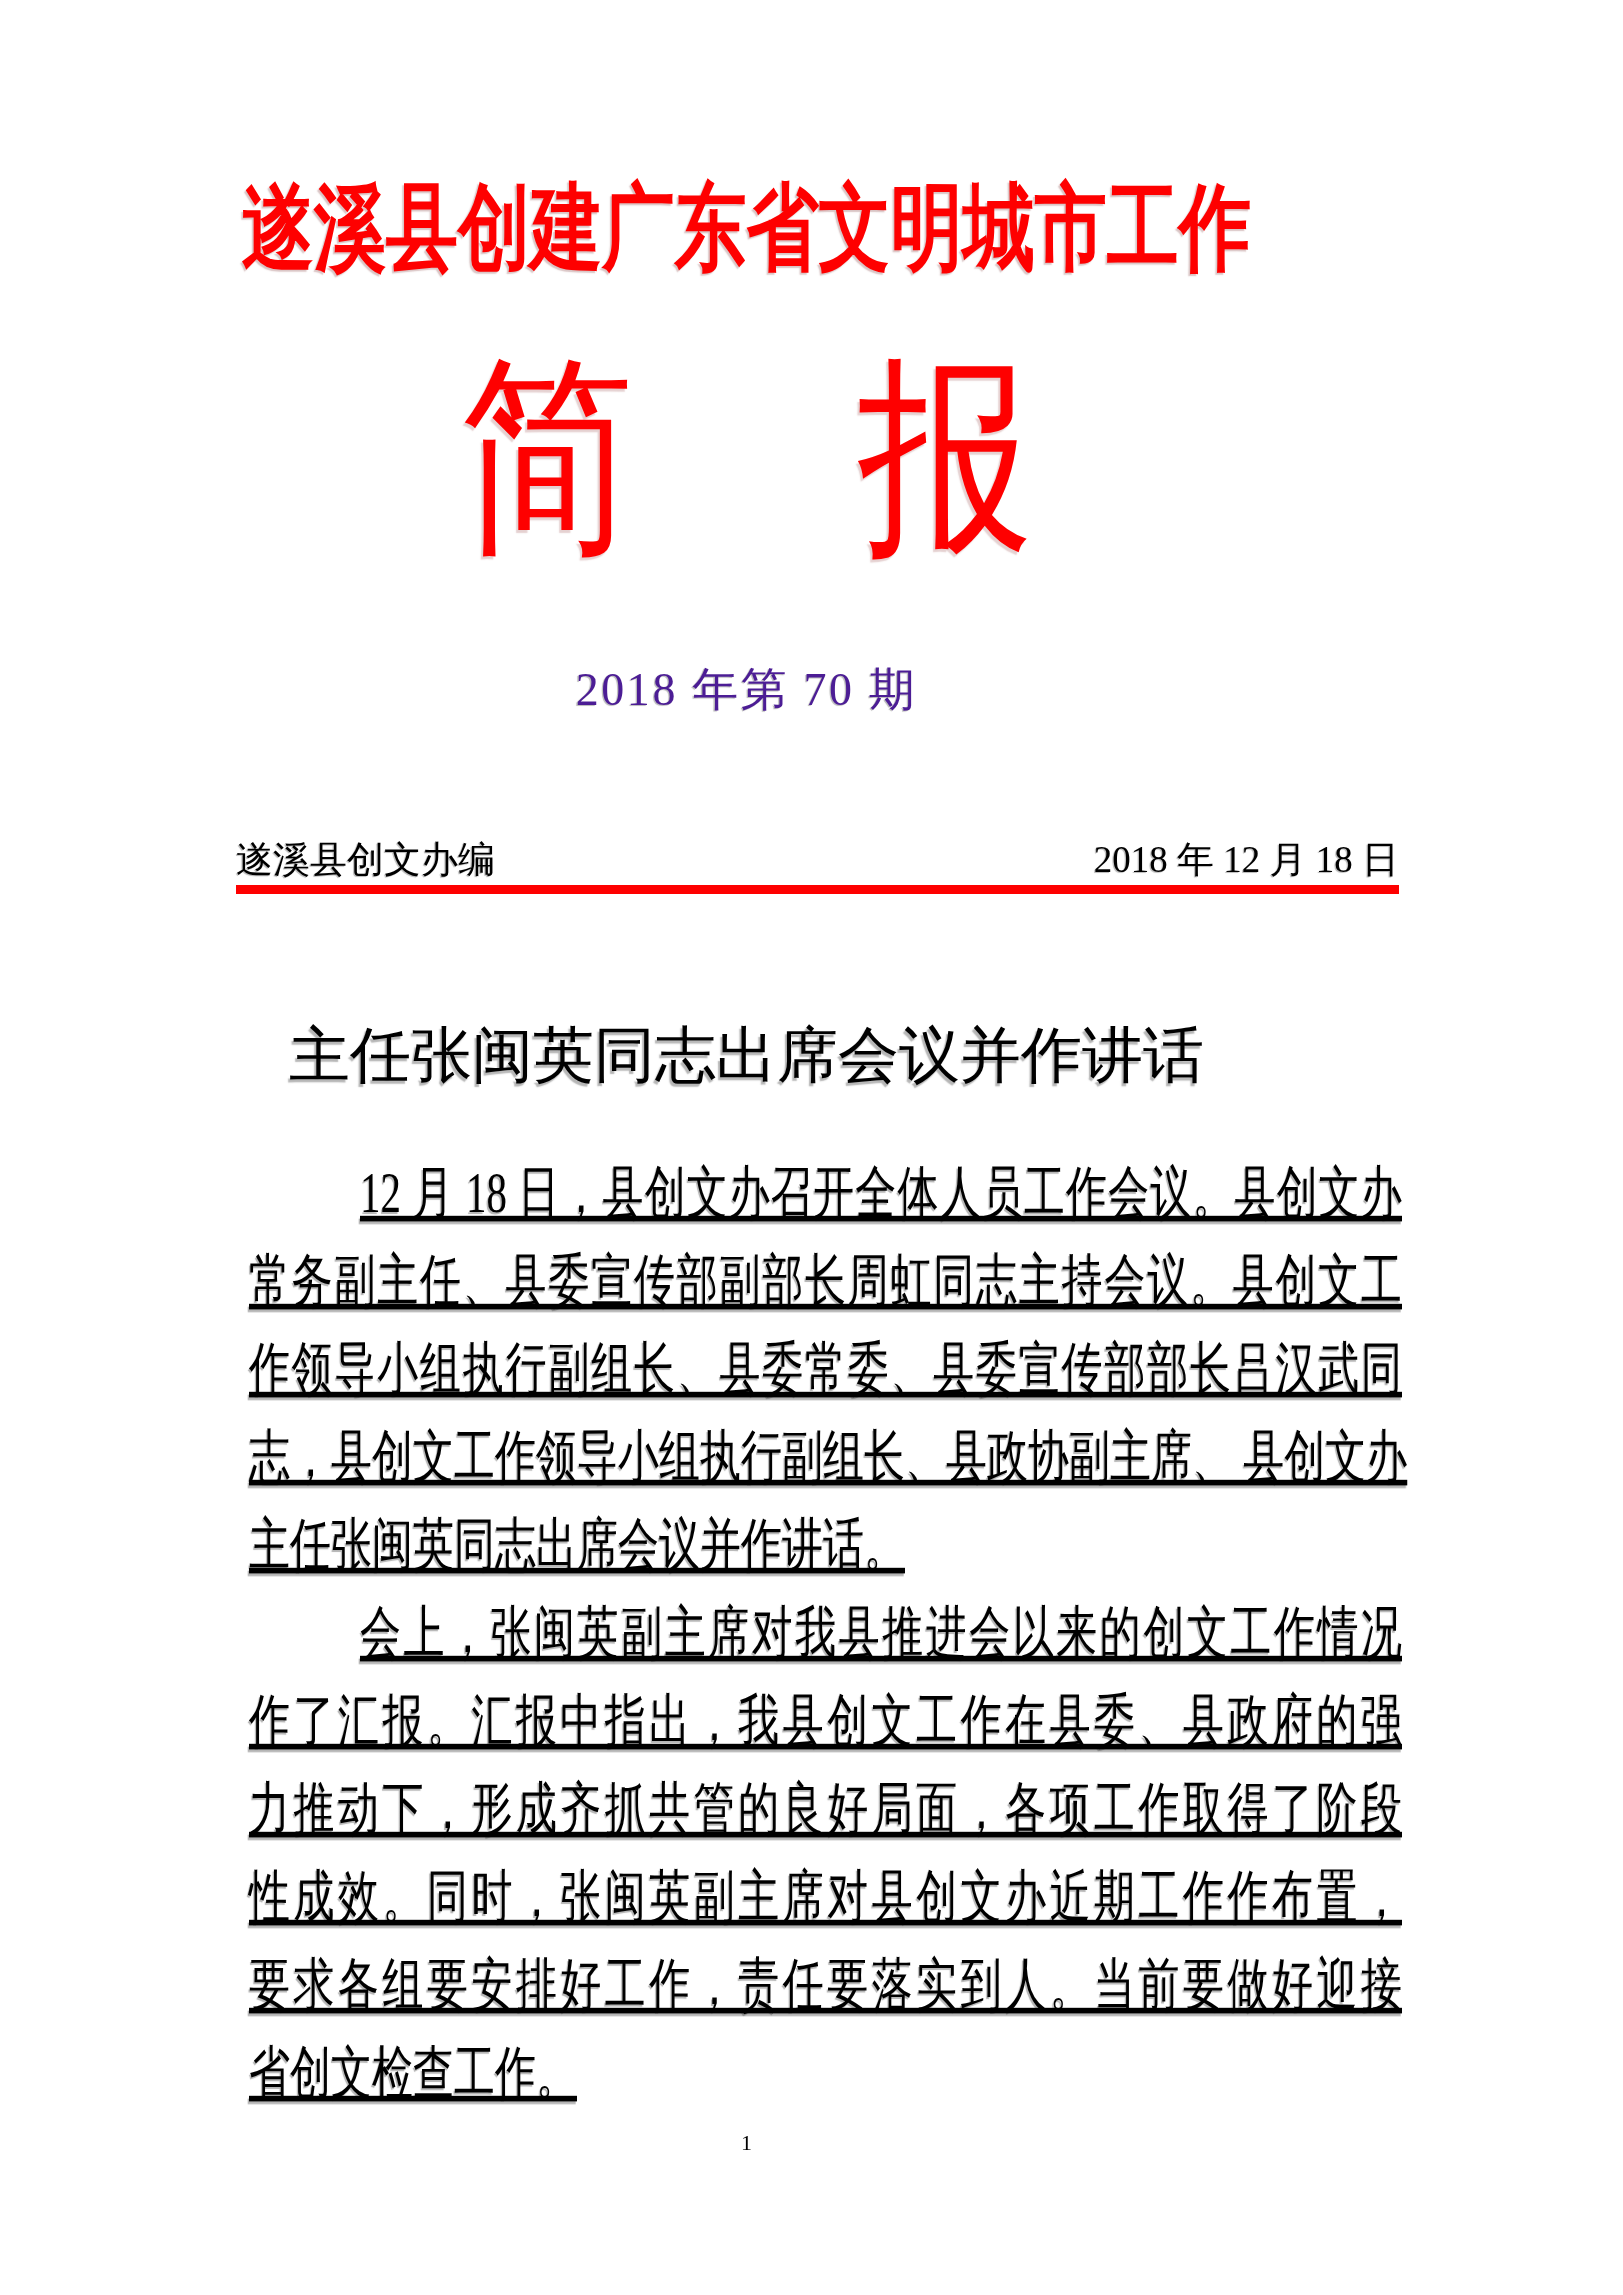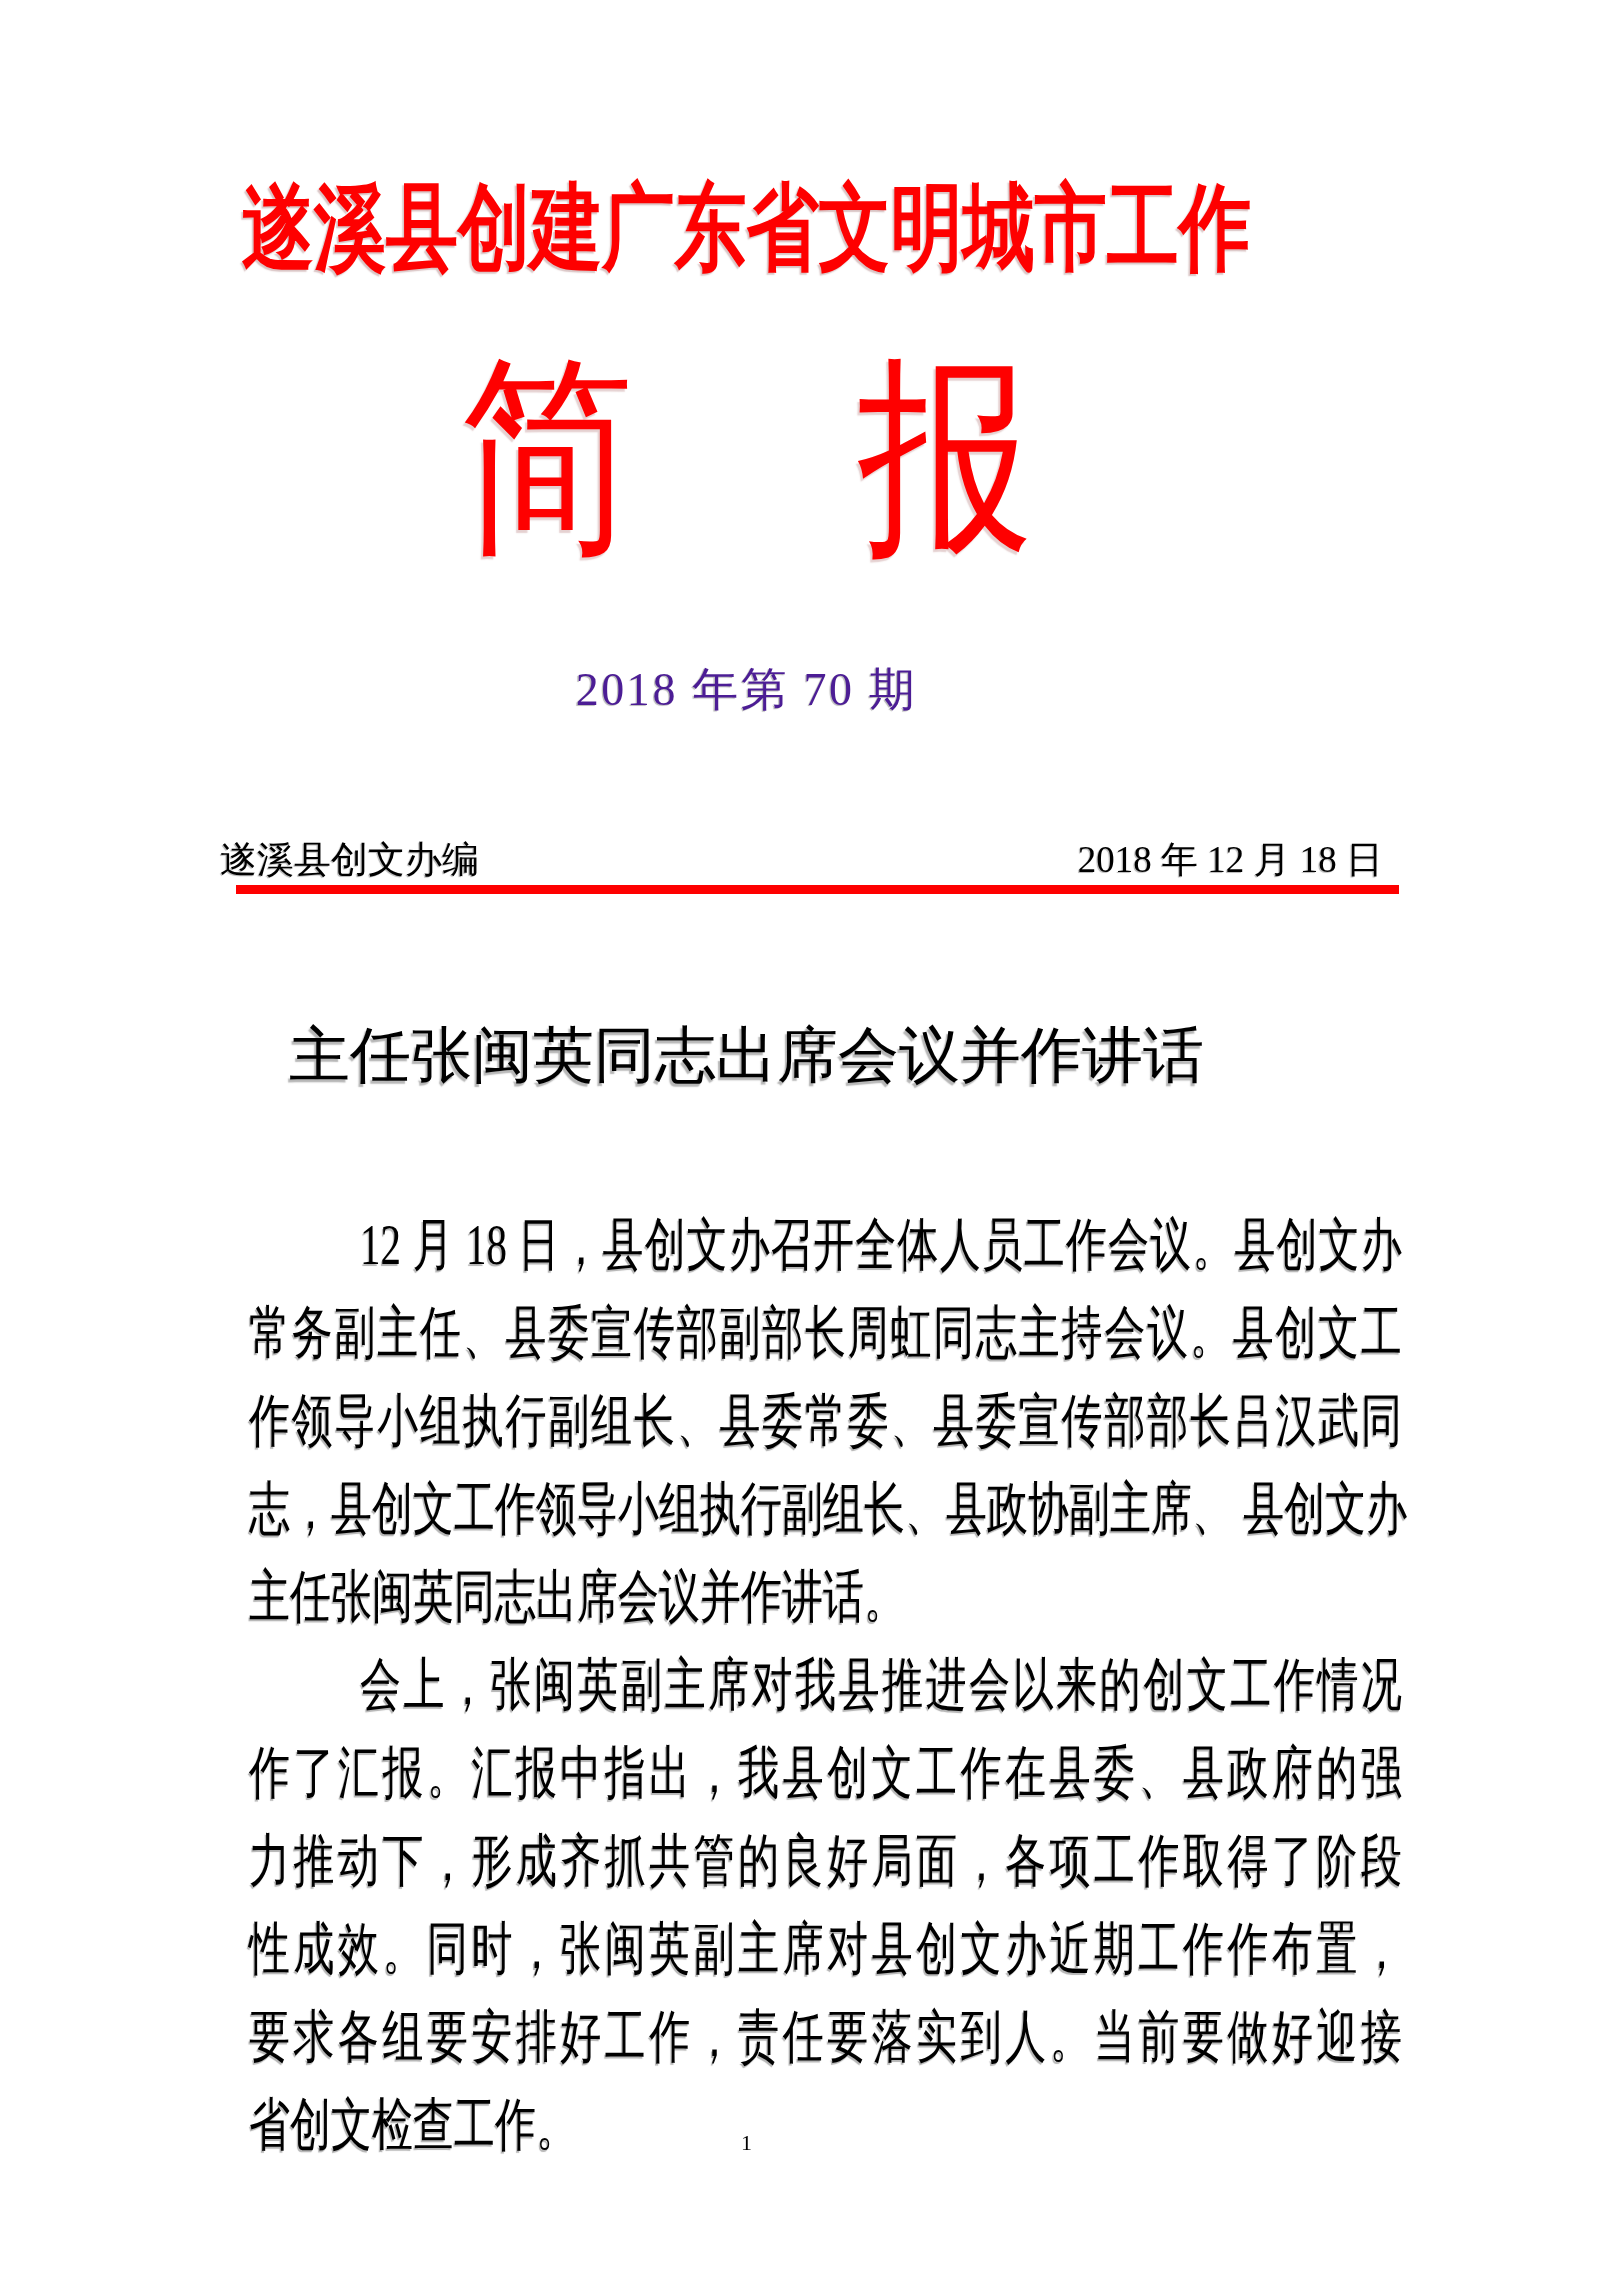--- a/index.html
+++ b/index.html
@@ -52,21 +52,21 @@
     text-align:center;
     font-size:46px;
     line-height:46px;
     letter-spacing:2.6px;
     color:#4c1d95;
     text-shadow:-1.3px 1.3px 0.7px rgba(60,60,60,0.35);
   }
   .editor-row{
     position:absolute;
     top:841px;
-    left:220px;
+    left:236px;
     width:1163px;
     display:flex;
     justify-content:space-between;
     align-items:center;
     font-size:37px;
     line-height:37px;
     color:#000;
     text-shadow:-1.3px 1.3px 0.7px rgba(60,60,60,0.35);
   }
   .red-rule{
@@ -84,24 +84,25 @@
     width:100%;
     text-align:center;
     font-size:61px;
     line-height:61px;
     white-space:nowrap;
     color:#000;
     text-shadow:-2px 2.6px 1.3px rgba(70,70,70,0.40);
   }
   .body-block{
     position:absolute;
-    top:1200px;
+    top:1148px;
     left:249px;
     width:1153px;
     font-size:41px;
+    text-decoration:underline;
   }
   .body-line{
     height:88px;
     line-height:88px;
     text-align:justify;
     text-align-last:justify;
     text-justify:inter-character;
     white-space:nowrap;
     transform:scaleY(1.40);
     transform-origin:50% 50%;

